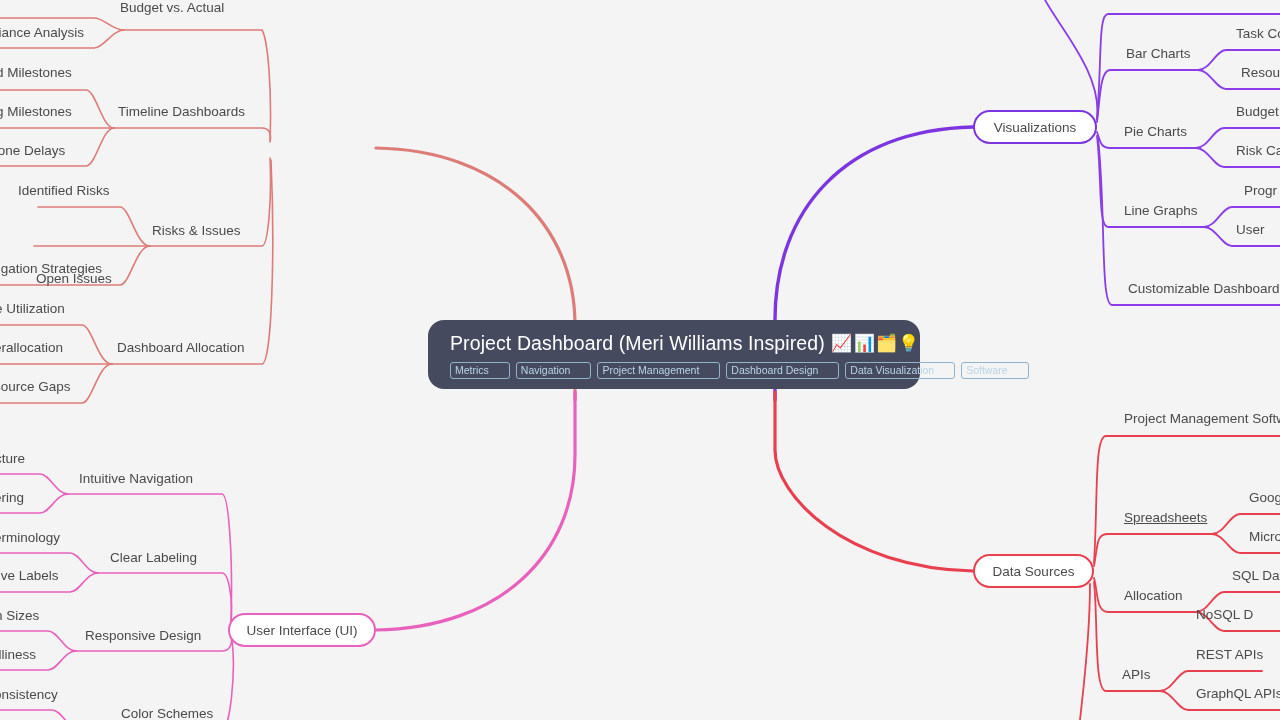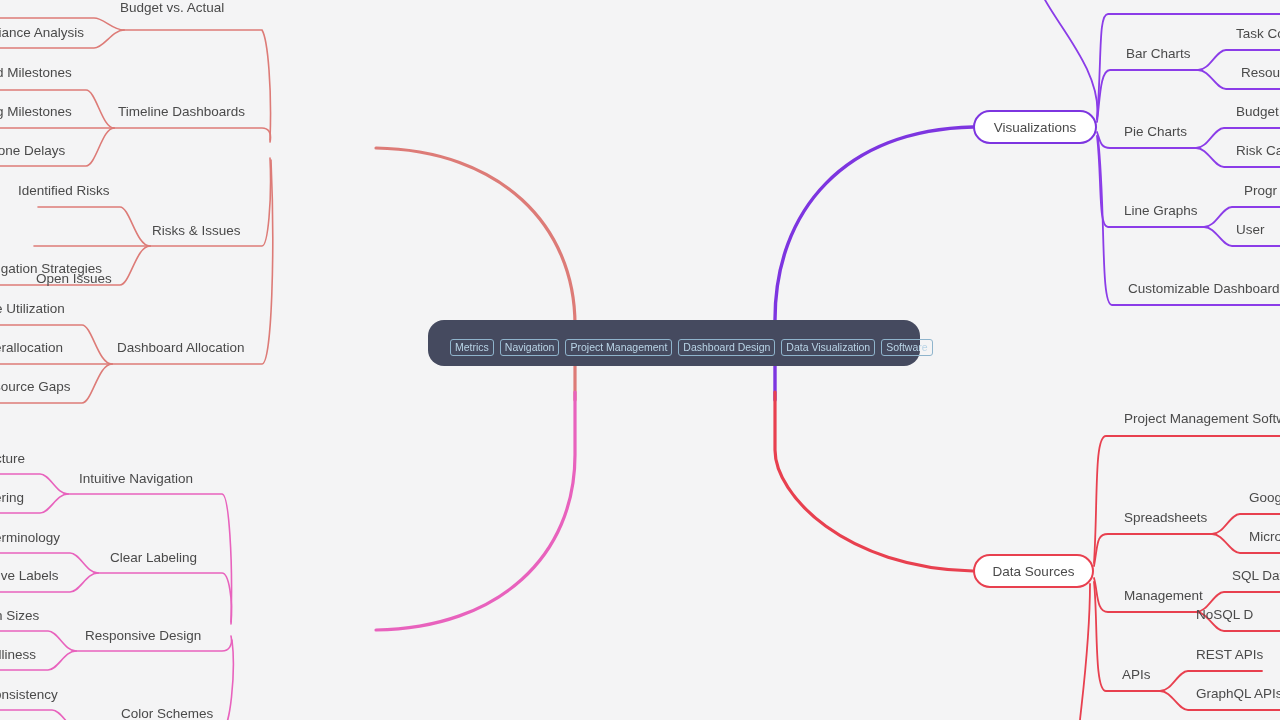--- a/index.html
+++ b/index.html
@@ -23,21 +23,21 @@
   .central-title{
     color:#ffffff;font-size:19.5px;letter-spacing:.1px;
     text-align:left;padding:0 22px 0 22px;white-space:nowrap;
     display:flex;align-items:center;gap:0;
   }
   .central-title .emoji{font-size:17px;margin-left:7px;letter-spacing:1px;}
   .tagrow{display:flex;gap:6px;padding:7px 22px 0 22px;flex-wrap:nowrap;}
   .tag{
     font-size:10.5px;color:#b9d4e6;
     border:1px solid #8fb4cc;border-radius:3px;
-    padding:1px 4px 2px 4px;line-height:1.15;white-space:nowrap;
+    padding:1px 20px 2px 4px;line-height:1.15;white-space:nowrap;
     background:transparent;
   }
 
   
   .pill{
     position:absolute;background:#ffffff;border-radius:20px;
     border:2.5px solid #999;
     display:flex;align-items:center;justify-content:center;
     font-size:13.5px;color:#4a4a4a;white-space:nowrap;
     box-sizing:border-box;z-index:5;
@@ -132,30 +132,37 @@
     <path d="M 1196 612 C 1208 612 1214 631 1224 631 L 1280 631" stroke="#e8404f" stroke-width="1.8"></path>
 
     <path d="M 1094 582 C 1098 620 1094 691 1106 691 L 1160 691" stroke="#e8404f" stroke-width="1.8"></path>
     <path d="M 1160 691 C 1172 691 1178 671 1188 671 L 1262 671" stroke="#e8404f" stroke-width="1.8"></path>
     <path d="M 1160 691 C 1172 691 1178 710 1188 710 L 1280 710" stroke="#e8404f" stroke-width="1.8"></path>
 
     <path d="M 1090 584 C 1090 640 1082 700 1080 720" stroke="#e8404f" stroke-width="1.8"></path>
   </svg>
 
   <div class="central">
+    <div class="central-title">
+      <span>Project Dashboard (Meri Williams Inspired)</span>
+      <span class="emoji">📈📊🗂️💡</span>
+    </div>
     <div class="tagrow">
       <span class="tag">Metrics</span>
       <span class="tag">Navigation</span>
       <span class="tag">Project Management</span>
       <span class="tag">Dashboard Design</span>
       <span class="tag">Data Visualization</span>
       <span class="tag">Software</span>
     </div>
   </div>
 
+  <div class="pill ui">
+    <span>User Interface (UI)</span>
+  </div>
   <div class="pill ds">
     <span>Data Sources</span>
   </div>
   <div class="pill vz">
     <span>Visualizations</span>
   </div>
 
   <div class="lbl l2" style="left:120px;top:1px;">Budget vs. Actual</div>
   <div class="lbl l3" style="left:-6px;top:26px;">riance Analysis</div>
   <div class="lbl l2" style="left:118px;top:105px;">Timeline Dashboards</div>
@@ -188,23 +195,23 @@
   <div class="lbl l3" style="left:1241px;top:66px;">Resour</div>
   <div class="lbl l2" style="left:1124px;top:125px;">Pie Charts</div>
   <div class="lbl l3" style="left:1236px;top:105px;">Budget</div>
   <div class="lbl l3" style="left:1236px;top:144px;">Risk Ca</div>
   <div class="lbl l2" style="left:1124px;top:204px;">Line Graphs</div>
   <div class="lbl l3" style="left:1244px;top:184px;">Progr</div>
   <div class="lbl l3" style="left:1236px;top:223px;">User</div>
   <div class="lbl l2" style="left:1128px;top:282px;">Customizable Dashboards</div>
 
   <div class="lbl l2" style="left:1124px;top:412px;">Project Management Softw</div>
-  <div class="lbl l2" style="left:1124px;top:511px;">Spreadsheets</div>
+  <div class="lbl l2" style="left:1124px;top:511px;text-decoration:underline;">Spreadsheets</div>
   <div class="lbl l3" style="left:1249px;top:491px;">Goog</div>
   <div class="lbl l3" style="left:1249px;top:530px;">Micro</div>
-  <div class="lbl l2" style="left:1124px;top:589px;">Management</div>
+  <div class="lbl l2" style="left:1124px;top:589px;">Allocation</div>
   <div class="lbl l3" style="left:1232px;top:569px;">SQL Dat</div>
   <div class="lbl l3" style="left:1196px;top:608px;">NoSQL D</div>
   <div class="lbl l2" style="left:1122px;top:668px;">APIs</div>
   <div class="lbl l3" style="left:1196px;top:648px;">REST APIs</div>
   <div class="lbl l3" style="left:1196px;top:687px;">GraphQL APIs</div>
 
 </div>
 
 </body></html>

